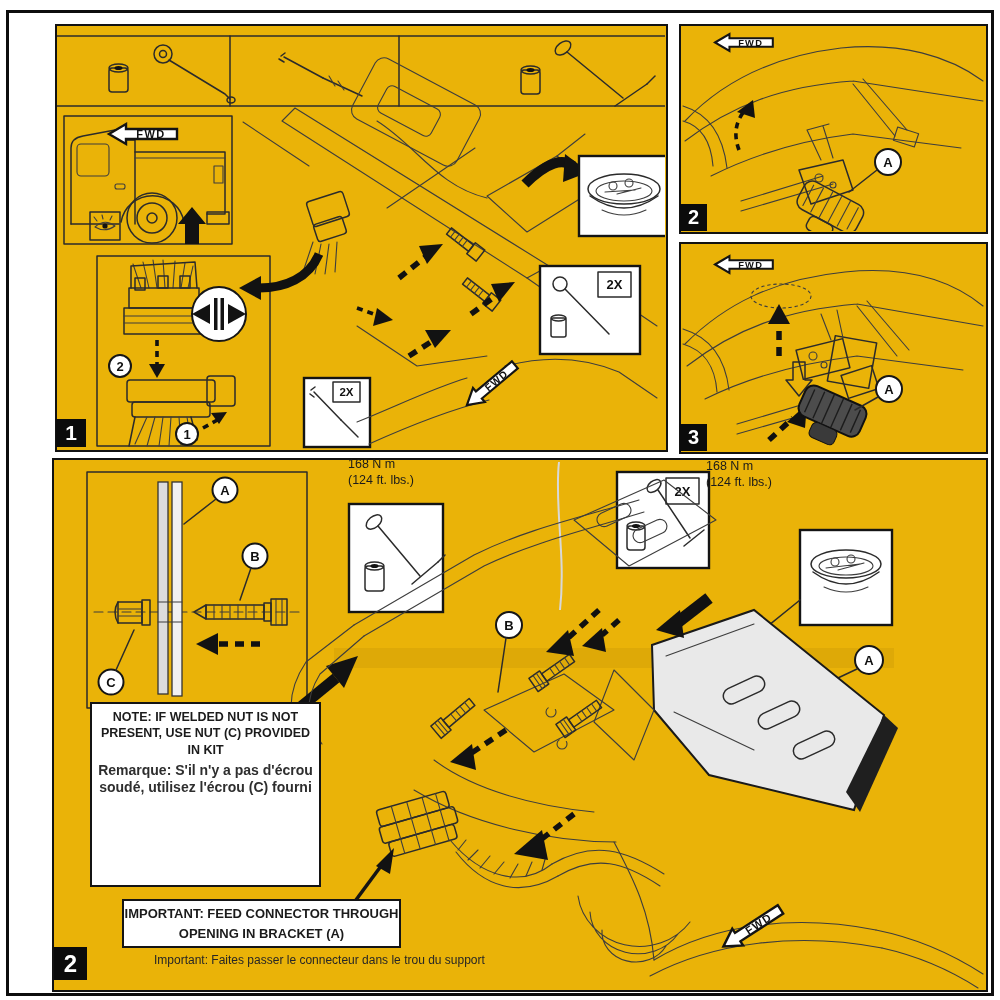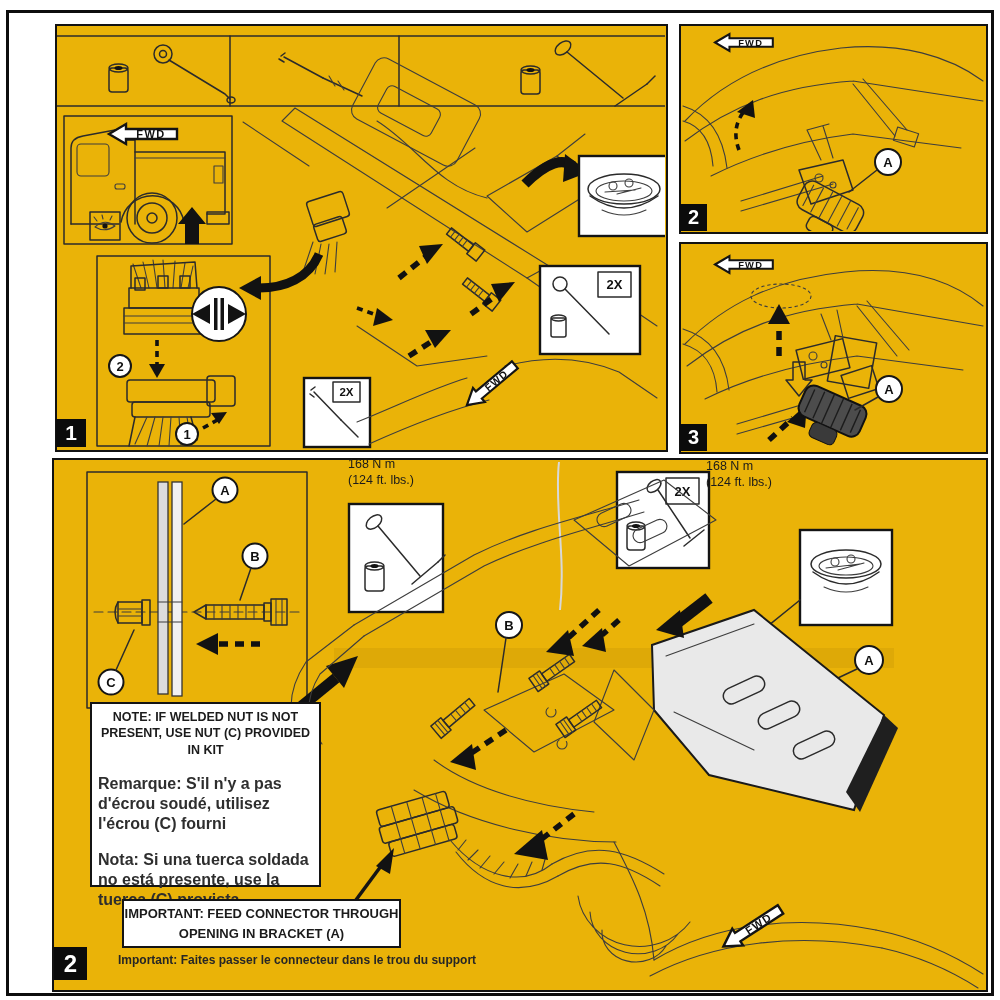--- a/index.html
+++ b/index.html
@@ -17,23 +17,23 @@
   .bx{fill:#fff;stroke:#141414;stroke-width:2.4}
   .blk{fill:#121212;stroke:none}
   .dash{fill:none;stroke:#111;stroke-width:5.5;stroke-dasharray:9 7}
   .dashS{fill:none;stroke:#111;stroke-width:3.6;stroke-dasharray:6 5}
   .circ{fill:#fff;stroke:#161616;stroke-width:2}
   text{font-family:"Liberation Sans",sans-serif;fill:#101010;}
   .ctxt{font-size:13px;font-weight:bold;text-anchor:middle}
   .fwdtxt{font-size:11px;font-weight:bold;letter-spacing:1.5px;text-anchor:middle}
   .qtytxt{font-size:13px;font-weight:bold;text-anchor:middle}
   .note-en{font-size:12.5px;font-weight:bold;text-align:center;line-height:1.3;}
-  .note-xx{font-size:16px;font-weight:bold;color:#2e2e2e;text-align:left;line-height:1.25;margin-top:16px;}
+  .note-xx{font-size:14px;font-weight:bold;color:#2e2e2e;text-align:center;line-height:1.25;margin-top:4px;}
   .imp-en{font-size:13px;font-weight:bold;text-align:center;line-height:1.5;padding-top:3px;}
-  .imp-xx{font-size:12px;font-weight:bold;color:#262626;}
+  .imp-xx{font-size:12px;font-weight:normal;color:#262626;margin-left:36px;}
   .torq{font-size:12.5px;font-weight:normal;text-align:left;}
 </style>
 </head>
 <body>
 
 <div id="sheet">
 
   <div class="frame" style="left:6px;top:10px;width:982px;height:980px;"></div>
 
   <div class="panel" style="left:55px;top:24px;width:613px;height:428px;">
@@ -489,21 +489,20 @@
     <div>(124 ft. lbs.)</div>
   </div>
   <div class="tl torq" style="left:706px;top:459px;width:104px;">
     <div>168 N m</div>
     <div>(124 ft. lbs.)</div>
   </div>
 
   <div class="txtbox" style="left:90px;top:702px;width:231px;height:185px;padding:5px 6px;">
     <div class="note-en">NOTE: IF WELDED NUT IS NOT PRESENT, USE NUT (C) PROVIDED IN KIT</div>
     <div class="note-xx">Remarque: S'il n'y a pas d'écrou soudé, utilisez l'écrou (C) fourni</div>
-    <div class="note-xx">Nota: Si una tuerca soldada no está presente, use la tuerca (C) provista</div>
   </div>
 
   <div class="txtbox imp-en" style="left:122px;top:899px;width:279px;height:49px;">
     <span>IMPORTANT: FEED CONNECTOR THROUGH OPENING IN BRACKET (A)</span>
   </div>
   <div class="tl imp-xx" style="left:118px;top:953px;width:470px;">Important: Faites passer le connecteur dans le trou du support</div>
 
 </div>
 
 </body></html>

